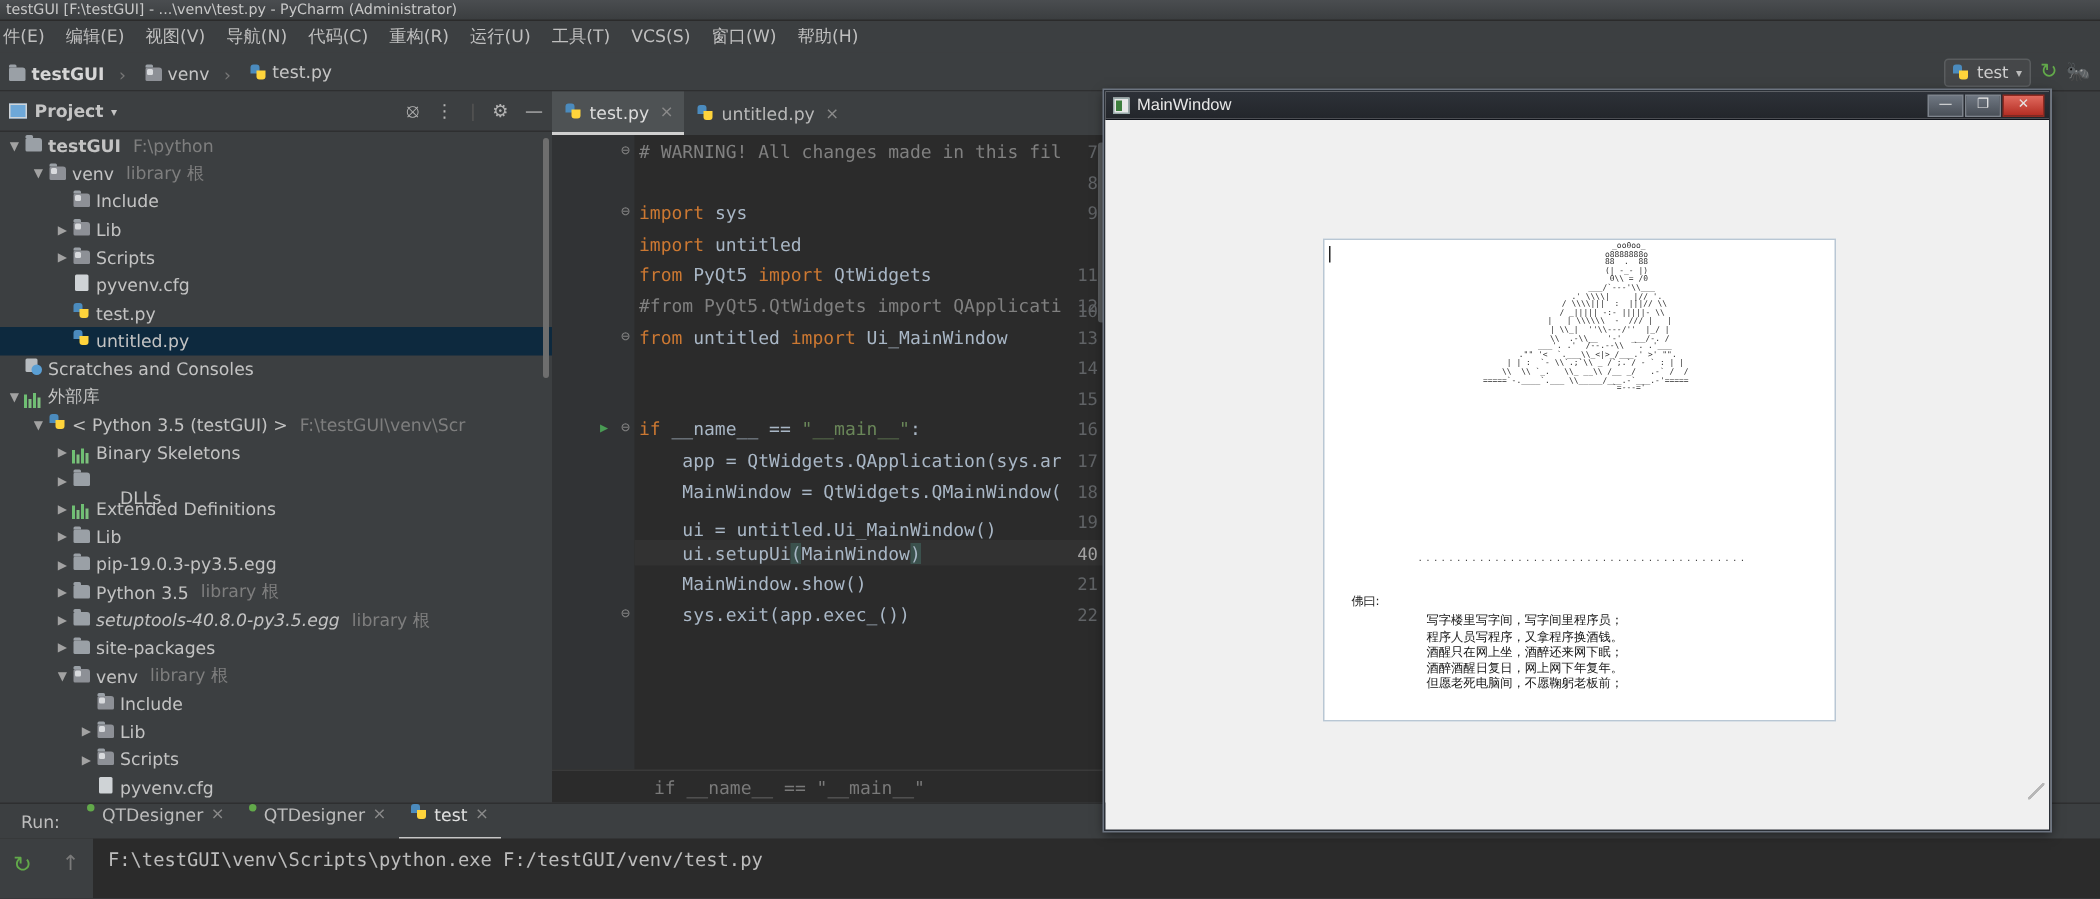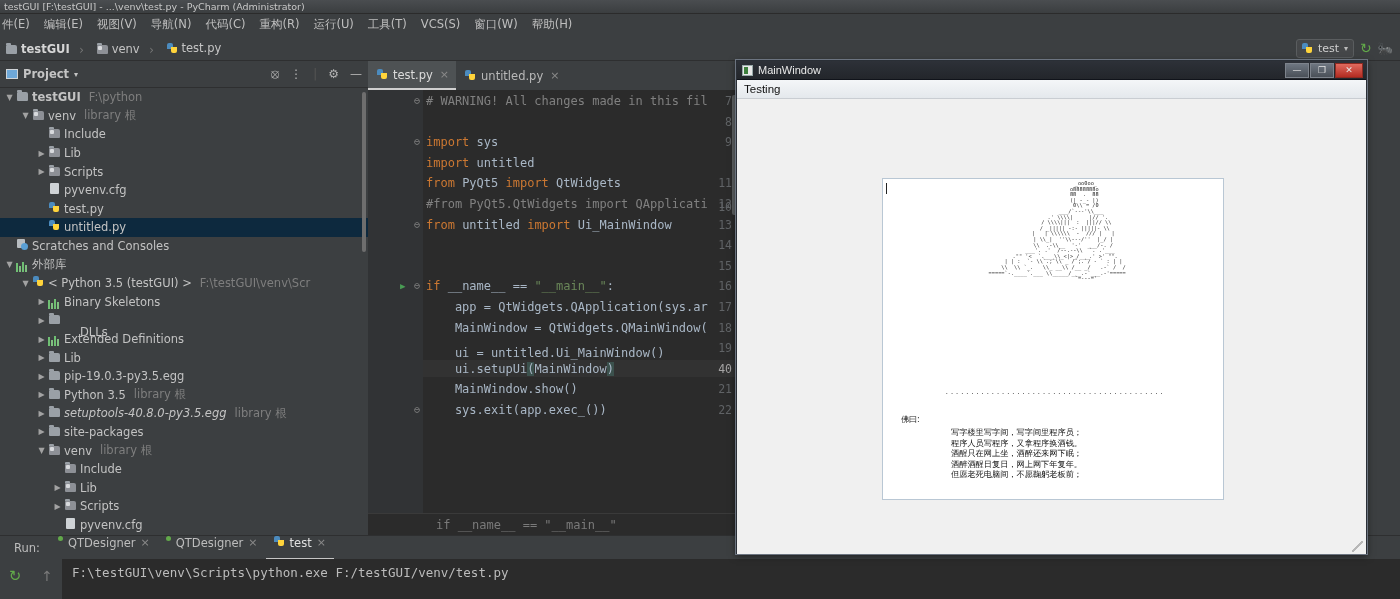--- a/index.html
+++ b/index.html
@@ -468,23 +468,20 @@
   <div class="qtwin">
     <div class="qttitle">
       <span class="qticon"></span>
       <span class="qtname">MainWindow</span>
       <span class="qtbtns">
         <span class="qtb">—</span>
         <span class="qtb">❐</span>
         <span class="qtb close">✕</span>
       </span>
     </div>
-    <div class="qtmenu">
-      <span>Testing</span>
-    </div>
     <div class="qtcanvas">
       <div class="textbox">
         <span class="caret"></span>
         <pre class="ascii">                    _oo0oo_
                    o8888888o
                    88  .  88
                    (| -_- |)
                     0\\ = /0
                  ___/`---'\\___
                .' \\\\|     |// '.

